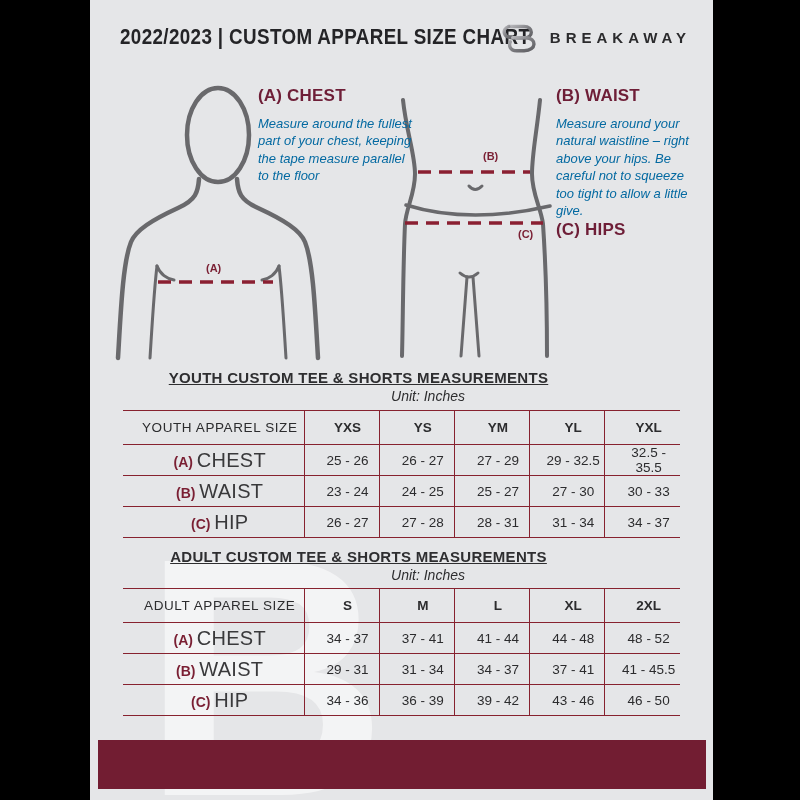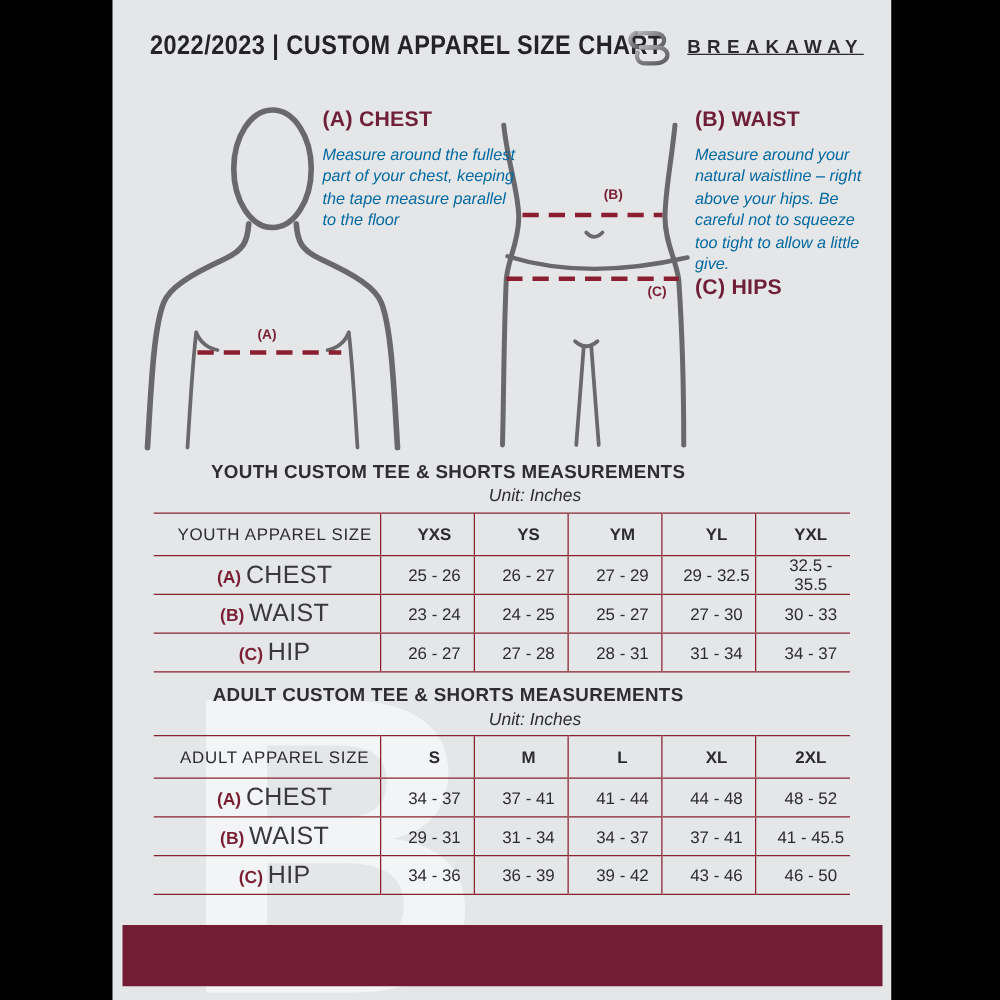--- a/index.html
+++ b/index.html
@@ -11,29 +11,29 @@
     position:absolute;left:90px;top:0;width:623px;height:800px;
     background:#e5e6e8;
   }
   
   .doc-title{
     position:absolute;left:30px;top:25px;
     font-size:20px;font-weight:bold;color:#242427;letter-spacing:.4px;
     transform:scale(.94,1.08);transform-origin:left top;white-space:nowrap;
   }
   .brand{position:absolute;top:16px;right:22px;display:flex;align-items:center;gap:9px;}
-  .brand-name{font-size:15px;font-weight:bold;color:#2b2b2d;letter-spacing:5px;text-decoration:underline;}
+  .brand-name{font-size:15px;font-weight:bold;color:#2b2b2d;letter-spacing:5px;}
   
   .fig{position:absolute;}
   .guide-block{position:absolute;}
   .guide-heading{font-size:17px;font-weight:bold;color:#6e1e37;letter-spacing:.2px;margin:0 0 9px 0;}
   .guide-body{font-size:13px;font-style:italic;color:#0369a1;line-height:1.34;margin:0;white-space:pre-line;}
   .fig-label{position:absolute;font-size:11px;font-weight:bold;color:#7a1f33;}
   
-  .section-title{position:absolute;width:537px;text-align:center;font-size:15px;font-weight:bold;color:#2e2e30;letter-spacing:.3px;}
+  .section-title{position:absolute;width:537px;text-align:center;font-size:15px;font-weight:bold;color:#2e2e30;letter-spacing:.3px;text-decoration:underline;}
   .section-unit{position:absolute;width:676px;text-align:center;font-size:14px;font-style:italic;color:#2e2e30;}
   table.size-table{position:absolute;left:33px;width:557px;border-collapse:collapse;table-layout:fixed;}
   .size-table col.c0{width:181px;}
   .size-table td{
     border-bottom:1.5px solid #87222f;font-size:13.5px;color:#2c2c2e;
     text-align:center;height:30px;padding:0;
   }
   .size-table tr.hrow td{border-top:1.5px solid #87222f;height:33px;}
   .size-table td + td{border-left:1.5px solid #87222f;padding-left:12px;}
   .size-table td.lab{text-align:center;padding-left:13px;}

